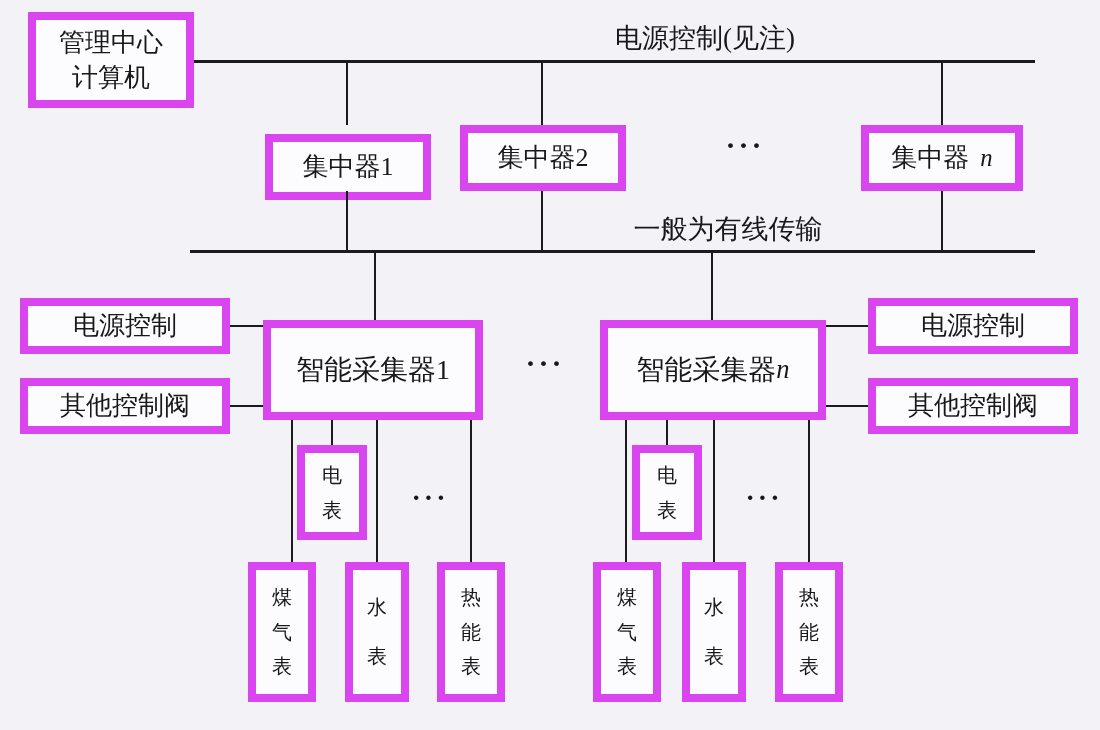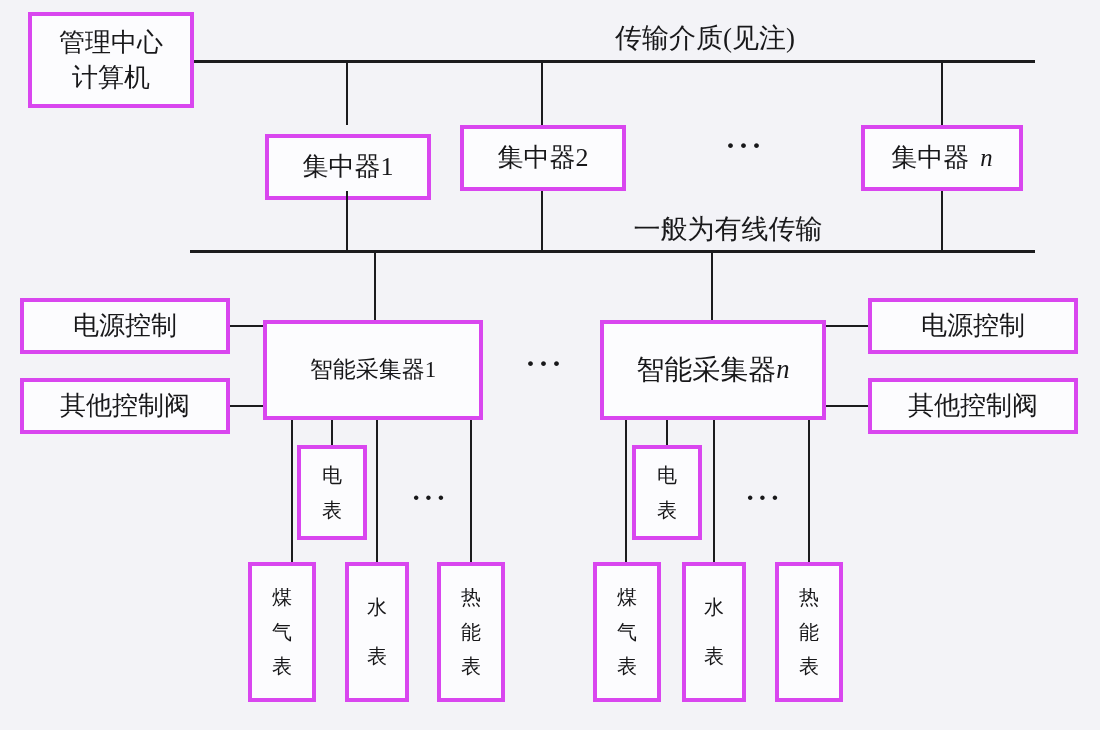--- a/index.html
+++ b/index.html
@@ -6,21 +6,21 @@
   body {
     width: 1100px; height: 730px;
     background: #f3f3f7;
     font-family: "Liberation Serif", "DejaVu Serif", serif;
     color: #18181a;
   }
   .stage { position: relative; width: 1100px; height: 730px; overflow: hidden; }
   .box {
     position: absolute;
     background: #fcfcfe;
-    border: 4px solid #d946ef;
+    border: 8px solid #d946ef;
     box-sizing: border-box;
     display: flex; align-items: center; justify-content: center;
     text-align: center;
     font-size: 26px; line-height: 1.35;
   }
   .hline, .vline { position: absolute; background: #1b1b1e; }
   .lbl { position: absolute; font-size: 27px; text-align: center; white-space: nowrap; }
   .dots { position: absolute; font-size: 30px; font-weight: bold; letter-spacing: 3px; text-align: center; }
   .vtext { width: 1.15em; word-break: break-all; line-height: 1.72; font-size: 20px; text-align: center; }
   .vtext.spread { line-height: 2.45; }
@@ -29,21 +29,21 @@
 </head>
 <body>
 
 <div class="stage">
 
   <div class="box" style="left:28px; top:12px; width:166px; height:96px; flex-direction:column;">
     <span>管理中心</span>
     <span>计算机</span>
   </div>
 
-  <div class="lbl" style="left:540px; top:20px; width:330px;">传输介质(见注)</div>
+  <div class="lbl" style="left:540px; top:20px; width:330px;">电源控制(见注)</div>
   <div class="hline" style="left:194px; top:60px; width:841px; height:3px;"></div>
 
   <div class="vline" style="left:346px; top:60px; width:2px; height:65px;"></div>
   <div class="vline" style="left:541px; top:60px; width:2px; height:65px;"></div>
   <div class="vline" style="left:941px; top:60px; width:2px; height:65px;"></div>
 
   <div class="box" style="left:265px; top:125px; width:166px; height:66px;margin-top:9px;">
     <span>集中器1</span>
       <i class="var"></i>
   </div>
@@ -60,21 +60,21 @@
   <div class="vline" style="left:346px; top:191px; width:2px; height:61px;"></div>
   <div class="vline" style="left:541px; top:191px; width:2px; height:61px;"></div>
   <div class="vline" style="left:941px; top:191px; width:2px; height:61px;"></div>
 
   <div class="lbl" style="left:578px; top:211px; width:300px;">一般为有线传输</div>
   <div class="hline" style="left:190px; top:250px; width:845px; height:3px;"></div>
 
   <div class="vline" style="left:374px; top:251px; width:2px; height:69px;"></div>
   <div class="vline" style="left:711px; top:251px; width:2px; height:69px;"></div>
 
-  <div class="box" style="left:263px; top:320px; width:220px; height:100px; font-size:23px;">
+  <div class="box" style="left:263px; top:320px; width:220px; height:100px; font-size:28px;">
     <span>智能采集器1</span>
       <i class="var"></i>
   </div>
   <div class="dots" style="left:500px; top:346px; width:90px;">···</div>
   <div class="box" style="left:600px; top:320px; width:226px; height:100px; font-size:28px;">
     <span>智能采集器</span>
       <i class="var">n</i>
   </div>
 
   <div class="box" style="left:20px; top:298px; width:210px; height:56px;">

